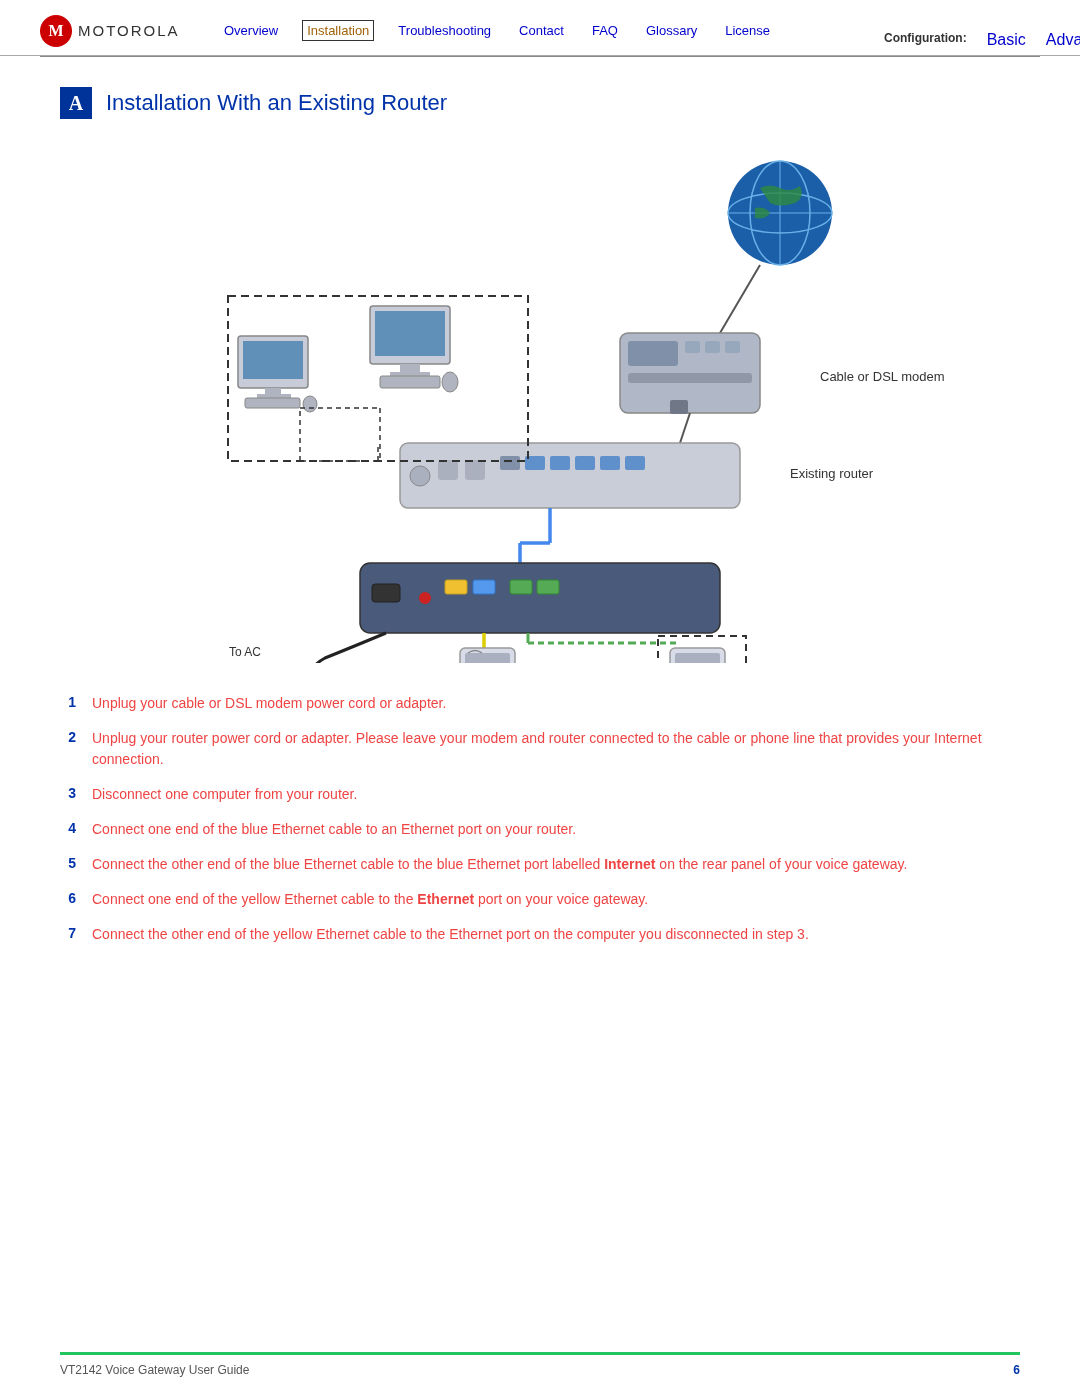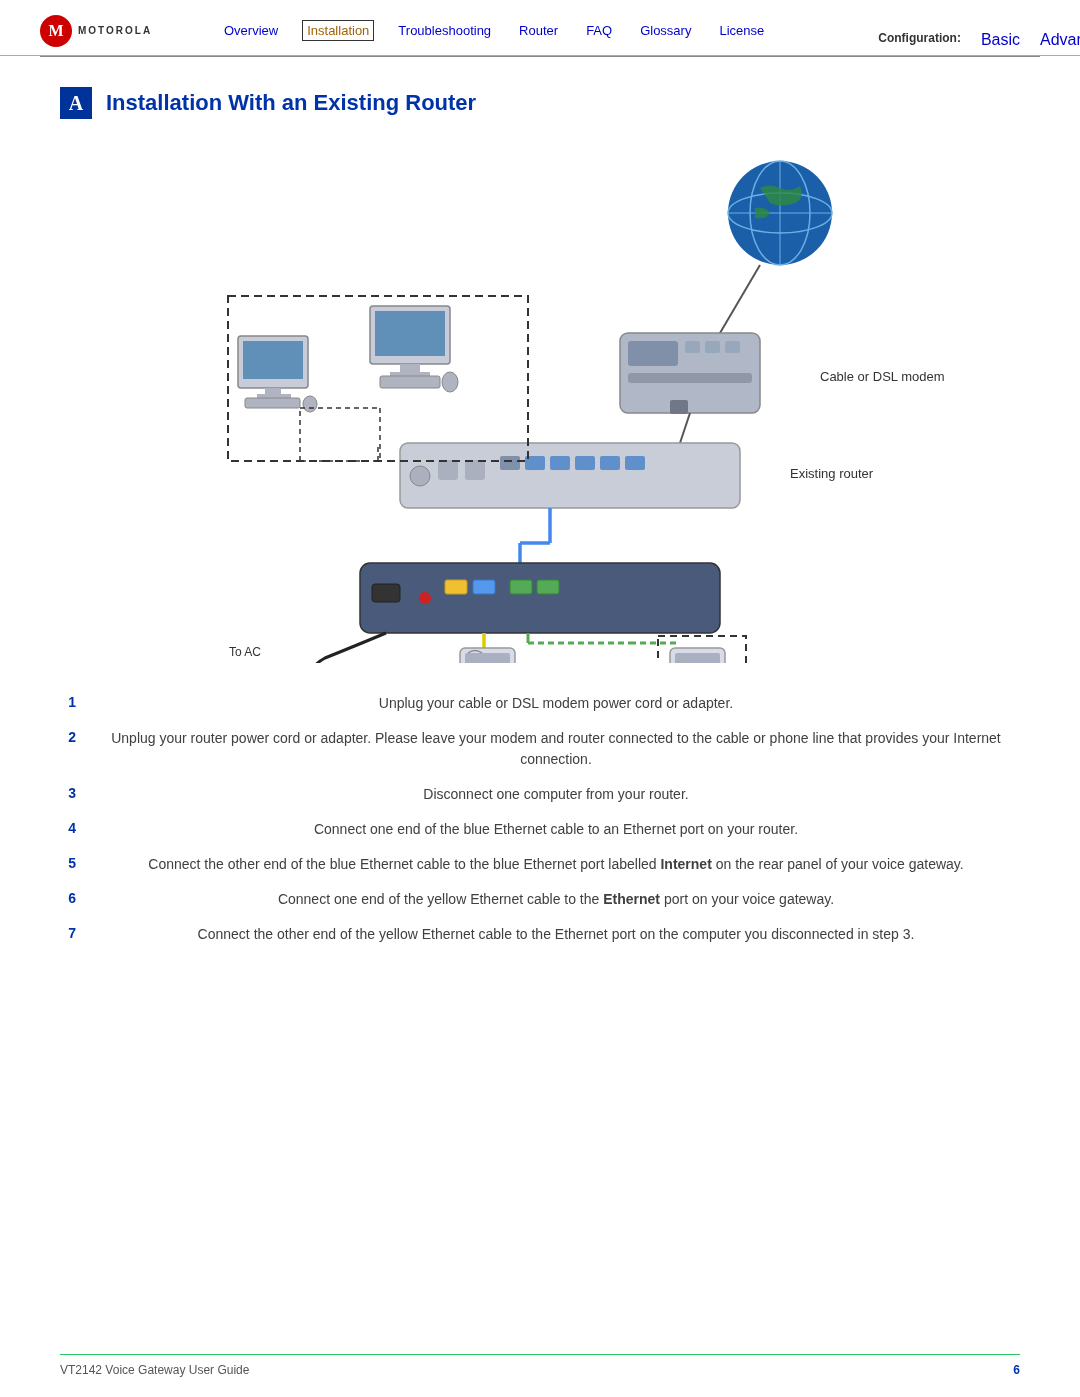--- a/index.html
+++ b/index.html
@@ -44,22 +44,22 @@
       align-items: center;
       justify-content: center;
     }
     .logo-m {
       color: white;
       font-weight: bold;
       font-size: 16px;
       font-family: serif;
     }
     .logo-text {
-      font-size: 10px;
-      font-weight: bold;
+      font-size: 15px;
+      font-weight: normal;
       letter-spacing: 2px;
       color: #333;
     }
     .nav-area {
       display: flex;
       flex-direction: row;
       flex: 1;
       margin-left: 20px;
     }
     .nav-top {
@@ -116,21 +116,21 @@
       font-weight: bold;
       display: flex;
       align-items: center;
       justify-content: center;
       font-family: serif;
       flex-shrink: 0;
     }
     .page-title {
       font-size: 22px;
       color: #0033aa;
-      font-weight: bold;
+      font-weight: normal;
     }
 
     
     .diagram-container {
       position: relative;
       width: 100%;
       height: 520px;
       margin-bottom: 30px;
     }
 
@@ -156,38 +156,37 @@
       font-size: 14px;
       font-weight: bold;
       color: #0033aa;
       min-width: 16px;
       text-align: right;
       margin-top: 1px;
     }
     .step-text {
       font-size: 14px;
       line-height: 1.5;
-      color: #404040;
+      color: #ef4444;
       flex: 1;
-      text-align: center;
     }
     .step-text strong {
       font-weight: bold;
     }
 
     
     .footer {
       position: absolute;
       bottom: 20px;
       left: 60px;
       right: 60px;
       display: flex;
       justify-content: space-between;
       align-items: center;
-      border-top: 1px solid #22c55e;
+      border-top: 3px solid #22c55e;
       padding-top: 8px;
     }
     .footer-text {
       font-size: 12px;
       color: #555;
     }
     .footer-page {
       font-size: 12px;
       color: #0033aa;
       font-weight: bold;
@@ -211,21 +210,21 @@
           <span class="logo-m">M</span>
         </div>
         <span class="logo-text">MOTOROLA</span>
       </div>
     </div>
     <div class="nav-area">
       <div class="nav-top">
         <a class="nav-item">Overview</a>
         <a class="nav-item active">Installation</a>
         <a class="nav-item">Troubleshooting</a>
-        <a class="nav-item">Router</a>
+        <a class="nav-item">Contact</a>
         <a class="nav-item">FAQ</a>
         <a class="nav-item">Glossary</a>
         <a class="nav-item">License</a>
       </div>
       <div class="nav-sub">
         <span class="nav-sub-label">Configuration:</span>
         <a class="nav-sub-item">Basic</a>
         <a class="nav-sub-item">Advanced</a>
         <a class="nav-sub-item">TCP/IP</a>
       </div>

